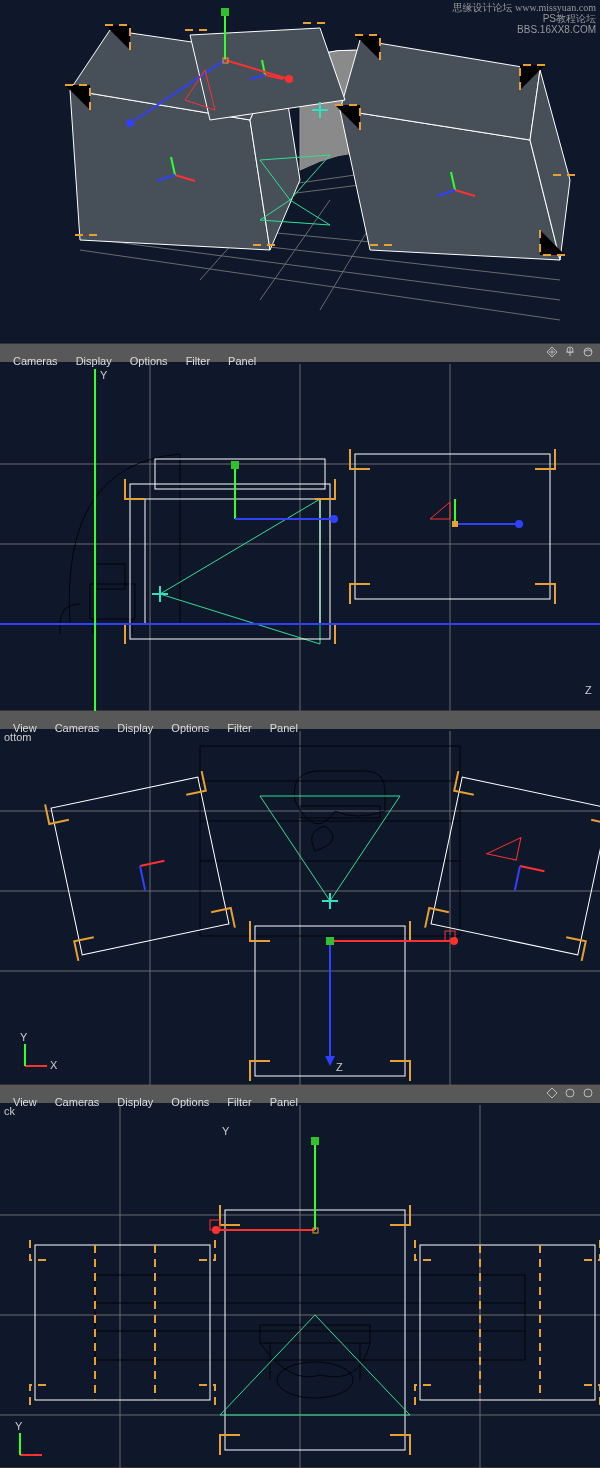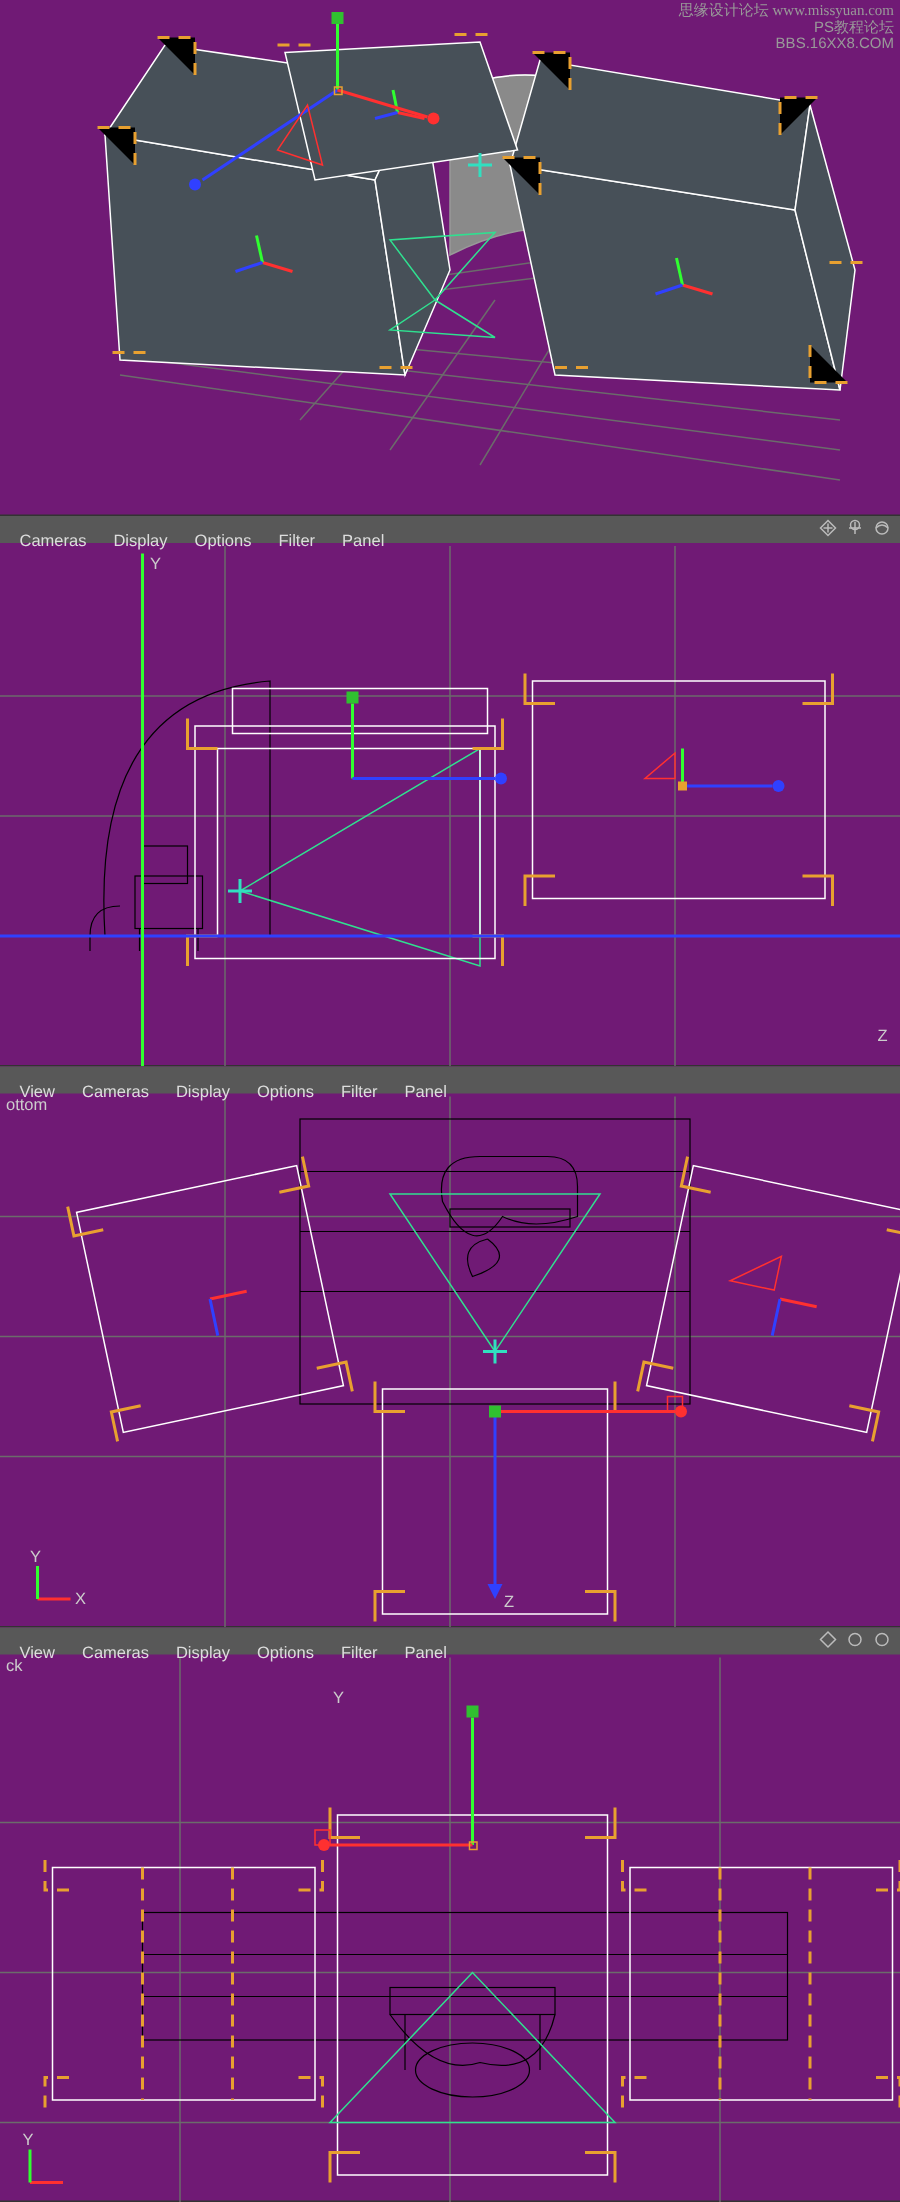--- a/index.html
+++ b/index.html
@@ -1,17 +1,17 @@
 <!DOCTYPE html>
 <html><head>
 <meta charset="utf-8">
 <style>
   * { margin:0; padding:0; box-sizing:border-box; }
   body { width:600px; height:1468px; background:#606060; font-family:Arial,sans-serif; font-size:11px; color:#ddd; overflow:hidden; position:relative; }
-  .pane { position:relative; background:#701a75; border-bottom:1px solid #333; }
+  .pane { position:relative; background:#0f172a; border-bottom:1px solid #333; }
   .menubar { position:absolute; top:0; left:0; right:0; height:18px; background:#585858; display:flex; align-items:center; padding-left:4px; z-index:5;}
   .menubar span { padding:0 9px; cursor:pointer;margin-top:16px;}
   .label { position:absolute; left:4px; top:20px; font-size:11px; color:#ccc; z-index:5;text-align:center;}
   .icons { position:absolute; right:6px; top:2px; display:flex; gap:6px; z-index:5;}
   .icons svg { width:12px; height:12px; }
   .watermark { position:absolute; right:4px; top:2px; font-size:10px; color:#999; text-align:right; z-index:6; line-height:1.1;}
   .watermark .t1{font-family:"MS Song",SimSun,serif;}
   svg.scene { position:absolute; top:0; left:0; }
   .grid line{stroke:#6b6b6b;stroke-width:1;}
   .grid line.major{stroke:#555;}

